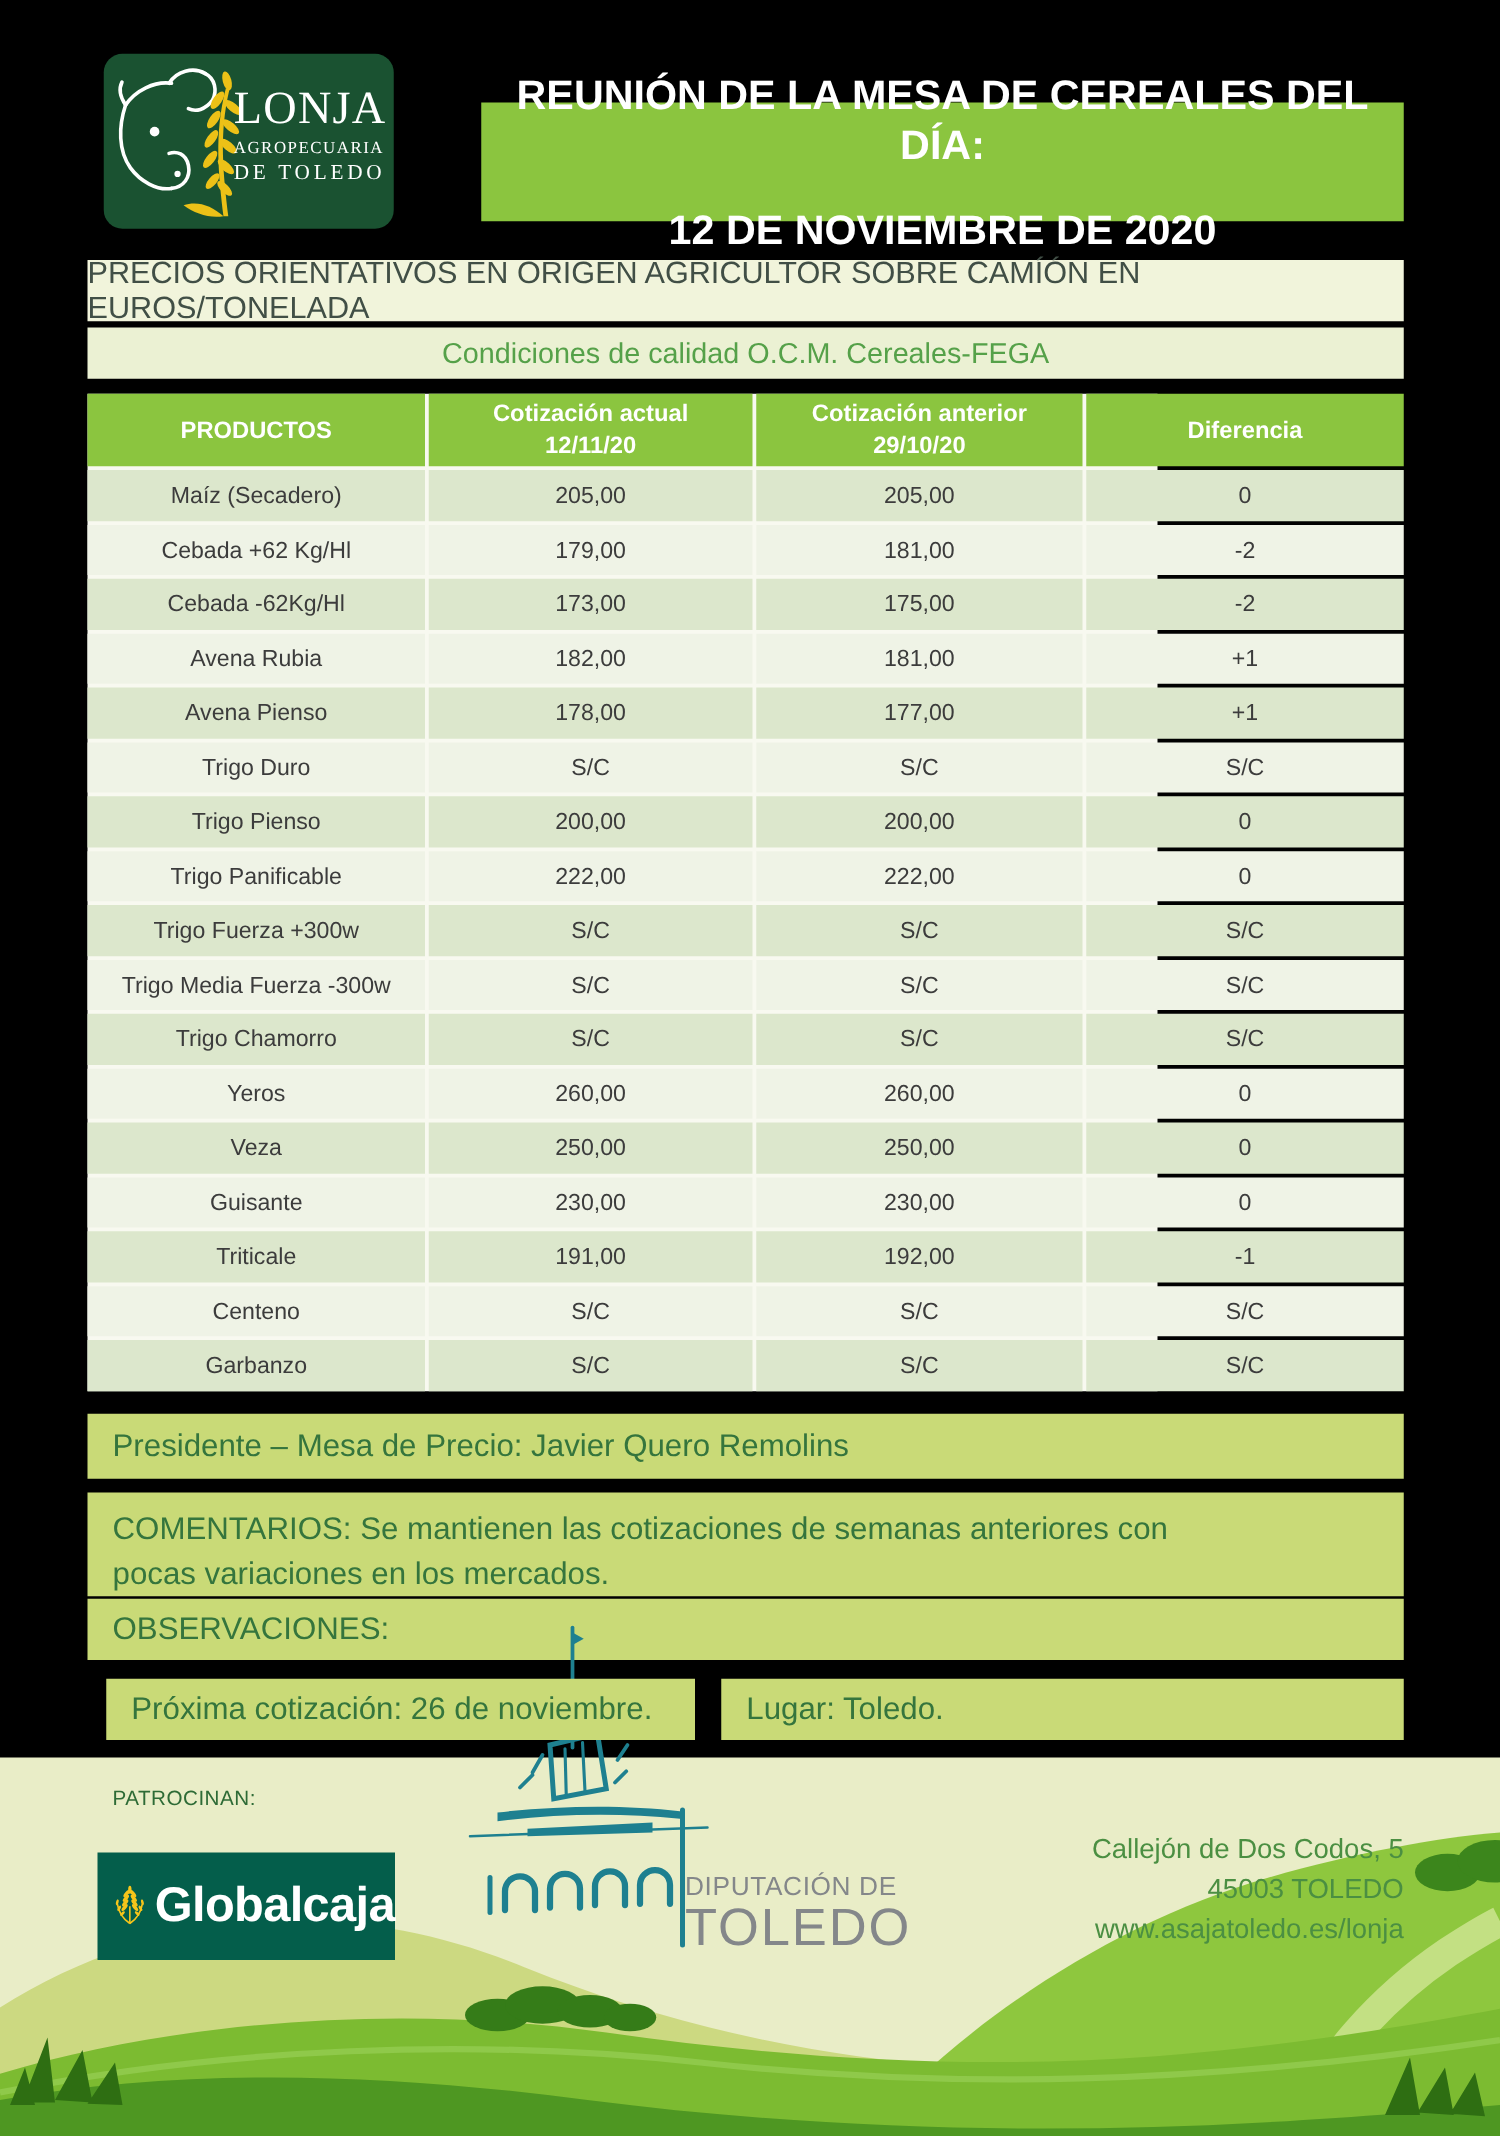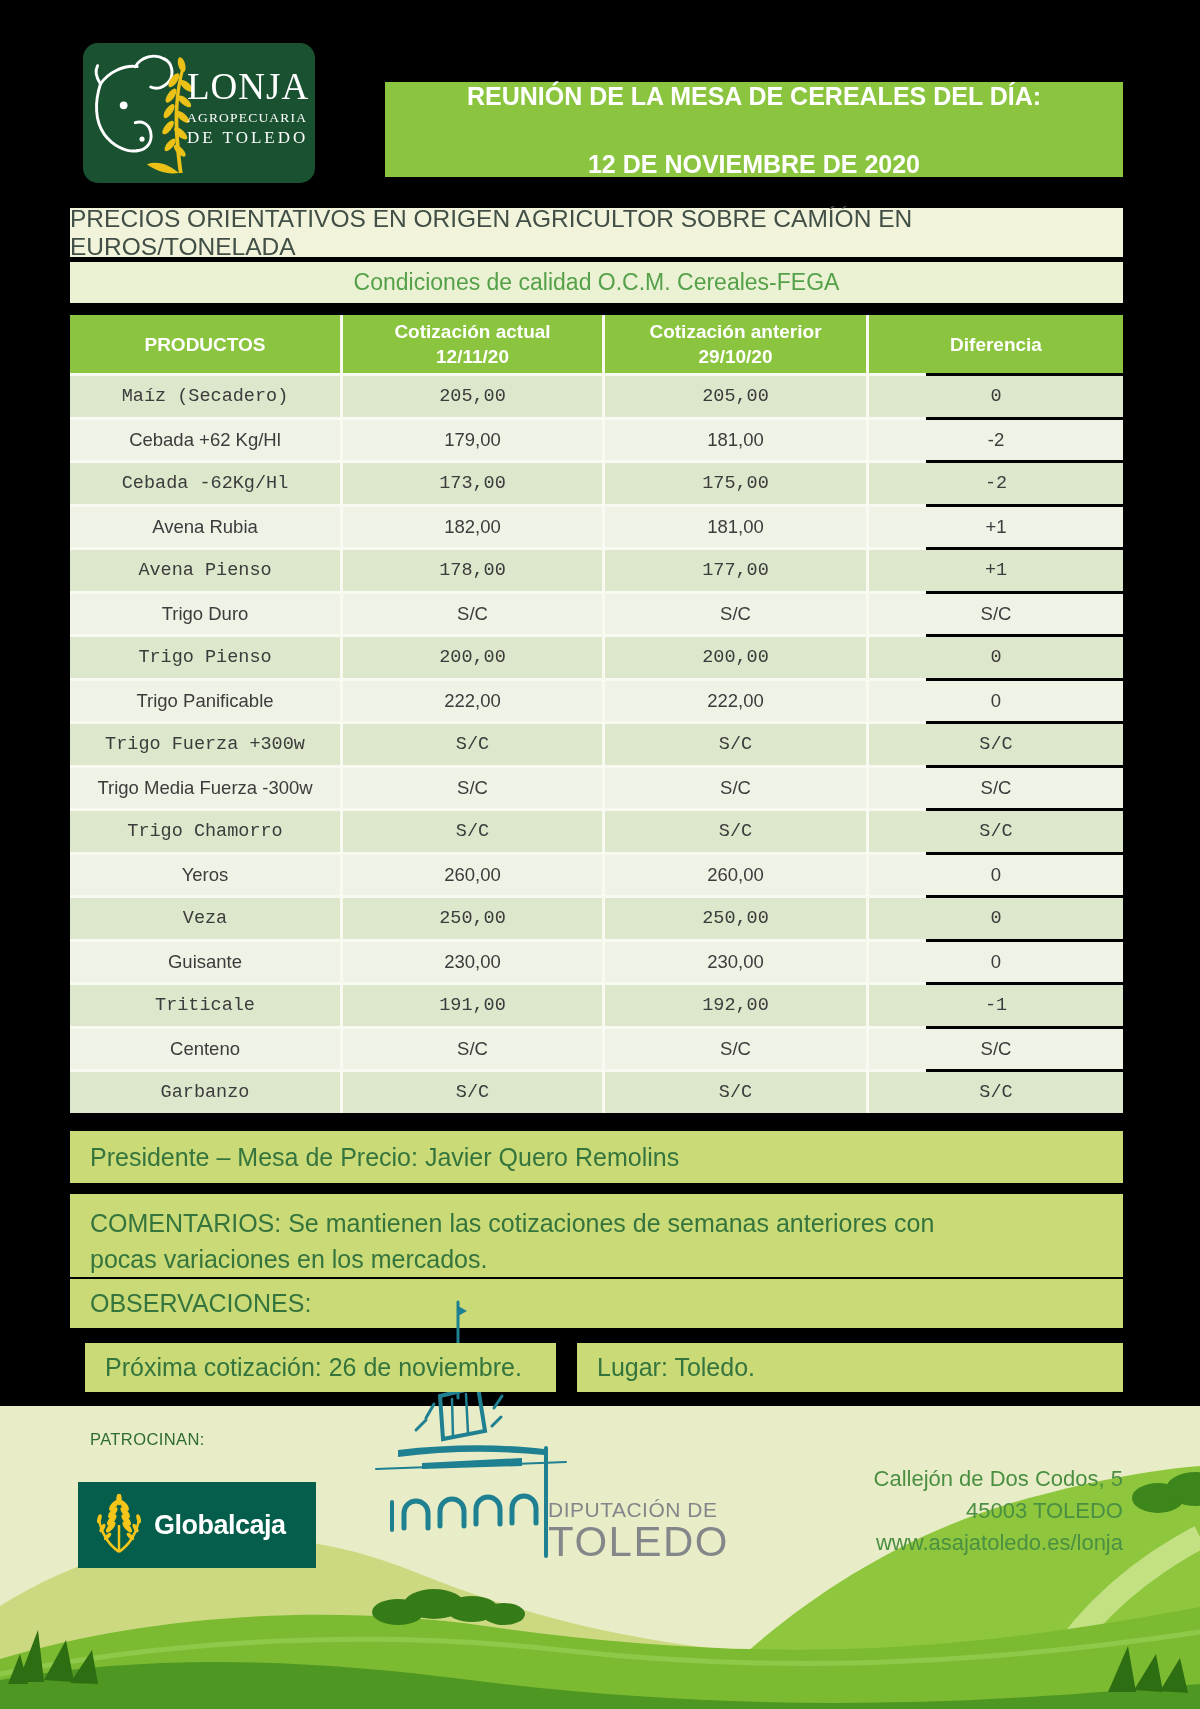--- a/index.html
+++ b/index.html
@@ -10,59 +10,59 @@
   .logo-box{position:absolute;left:83px;top:43px;width:232px;height:140px;
             background:#1a5231;border-radius:15px;}
   .logo-art{position:absolute;left:2px;top:6px;}
   .logo-text{position:absolute;left:104px;top:24px;color:#fff;
              font-family:"Liberation Serif",serif;}
   .logo-title{font-size:37px;letter-spacing:1px;line-height:40px;}
   .logo-sub1{font-size:13.5px;letter-spacing:1.2px;margin-top:3px;}
   .logo-sub2{font-size:17px;letter-spacing:3px;margin-top:2px;}
 
   .banner{position:absolute;left:385px;top:82px;width:738px;height:95px;background:#8bc53f;
-          color:#fff;font-weight:bold;font-size:25px;line-height:40px;text-align:center;
+          color:#fff;font-weight:bold;font-size:33px;line-height:40px;text-align:center;
           display:flex;flex-direction:column;justify-content:center;gap:28px;}
 
   
   .title-bar{position:absolute;left:70px;top:208px;width:1053px;height:49px;background:#f1f4db;
              color:#414f46;font-size:24.5px;display:flex;align-items:center;justify-content:center;}
   .subtitle-bar{position:absolute;left:70px;top:262px;width:1053px;height:41px;background:#ebf1d3;
              color:#55a149;font-size:23px;display:flex;align-items:center;justify-content:center;}
 
   
   .table-grid{position:absolute;left:70px;top:315px;width:856px;display:grid;
               grid-template-columns:270px 259px 261px 254px;gap:3px;background:#f8f9f0;}
   .hcell{height:58px;background:#8bc53f;color:#fff;font-weight:bold;font-size:19px;
          display:flex;flex-direction:column;align-items:center;justify-content:center;
          line-height:25px;text-align:center;}
   .cell{height:40.5px;font-size:18.5px;color:#3c3c3c;display:flex;align-items:center;
         justify-content:center;text-align:center;}
-  .cell.dark{background:#dce7cc;font-family:Liberation Mono, monospace;}
+  .cell.dark{background:#dce7cc;}
   .cell.light{background:#eff3e6;}
 
   
   .greenbar{position:absolute;background:#c9da77;color:#35753d;font-size:25px;
             display:flex;align-items:center;}
   .presidente-bar{left:70px;top:1131px;width:1053px;height:52px;padding-left:20px;box-sizing:border-box;}
   .comentarios-box{left:70px;top:1194px;width:1053px;height:83px;align-items:flex-start;
                    padding:11px 125px 0 20px;box-sizing:border-box;line-height:36px;}
   .observaciones-bar{left:70px;top:1279px;width:1053px;height:49px;padding-left:20px;box-sizing:border-box;}
   .proxima-box{left:85px;top:1343px;width:471px;height:49px;padding-left:20px;box-sizing:border-box;z-index:3;}
   .lugar-box{left:577px;top:1343px;width:546px;height:49px;padding-left:20px;box-sizing:border-box;z-index:3;}
 
   
   .footer-bg{position:absolute;left:0;top:1406px;width:1200px;height:303px;background:#e9edc7;z-index:0;}
   .landscape{position:absolute;left:0;top:1406px;z-index:1;}
   .building{position:absolute;left:370px;top:1298px;z-index:2;}
   .patrocinan{position:absolute;left:90px;top:1430px;font-size:16.5px;color:#2e6b36;
               letter-spacing:.4px;z-index:3;}
   .globalcaja{position:absolute;left:78px;top:1482px;width:238px;height:86px;background:#045e4b;
               display:flex;align-items:center;z-index:3;}
-  .globalcaja-word{color:#fff;font-size:27px;font-weight:bold;letter-spacing:-.5px;margin-left:4px;}
+  .globalcaja-word{color:#fff;font-size:39px;font-weight:bold;letter-spacing:-.5px;margin-left:4px;}
   .dipu-text{position:absolute;left:548px;top:1498px;color:#84878a;z-index:3;}
   .dipu-line1{font-size:21px;letter-spacing:.5px;}
   .dipu-line2{font-size:42px;letter-spacing:1.5px;margin-top:0px;line-height:40px;}
   .address{position:absolute;right:77px;top:1463px;text-align:right;color:#4b8f42;
            font-size:22px;line-height:32px;z-index:3;}
 </style>
 </head>
 <body>
 
 <div class="page">

